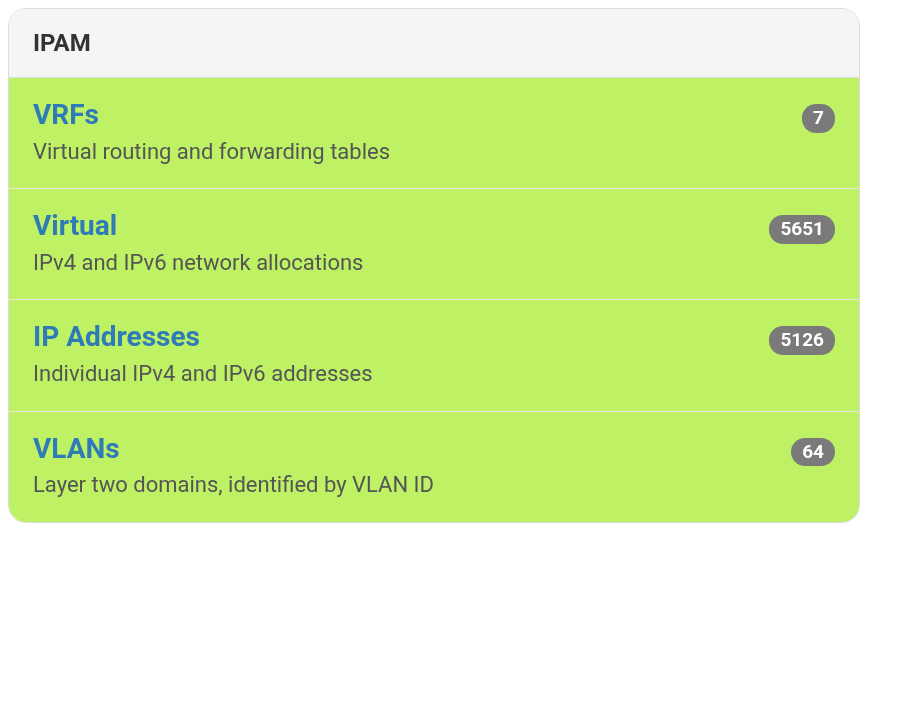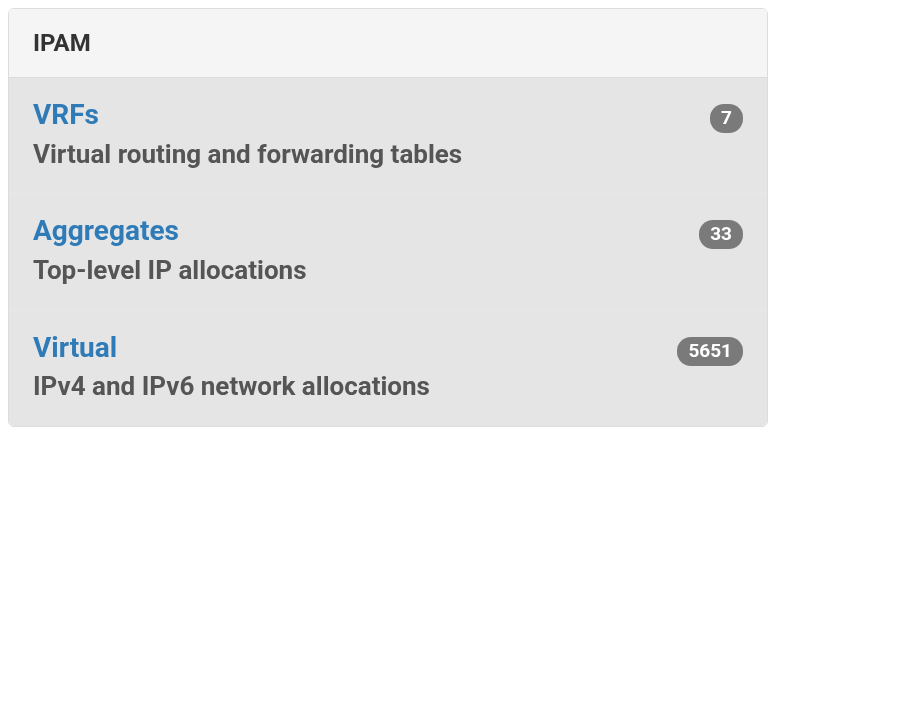--- a/index.html
+++ b/index.html
@@ -7,60 +7,60 @@
       padding: 0;
       box-sizing: border-box;
     }
     body {
       font-family: -apple-system, BlinkMacSystemFont, "Segoe UI", Roboto, "Helvetica Neue", Arial, sans-serif;
       background: #ffffff;
       padding: 8px;
     }
     .panel {
       border: 1px solid #dcdcdc;
-      border-radius: 6px;
+      border-radius: 18px;
       overflow: hidden;
-      width: 760px;
+      width: 852px;
     }
     .panel-header {
       background: #f5f5f5;
       border-bottom: 1px solid #dcdcdc;
       padding: 20px 24px;
     }
     .panel-title {
       font-size: 24px;
       font-weight: 700;
       color: #333333;
     }
     .list-item {
       display: flex;
       align-items: flex-start;
       justify-content: center;
       padding: 20px 24px 22px 24px;
       border-bottom: 1px solid #e8e8e8;
-      background: #e5e5e5;
+      background: #bef264;
     }
     .list-item:last-child {
       border-bottom: none;
     }
     .item-content {
       flex: 1;
     }
     .item-title {
       font-size: 28px;
       font-weight: 700;
       color: #2e7bb8;
       line-height: 1.2;
       margin-bottom: 6px;
       cursor: pointer;
       display: inline-block;
     }
     .item-description {
-      font-size: 26px;
-      font-weight: 700;
+      font-size: 22px;
+      font-weight: 400;
       color: #555555;
       line-height: 1.3;
     }
     .badge {
       background: #7a7a7a;
       color: #ffffff;
       font-size: 19px;
       font-weight: 700;
       padding: 3px 11px;
       border-radius: 14px;
@@ -80,30 +80,37 @@
   </div>
 
   <div class="list-item">
     <div class="item-content">
       <a class="item-title">VRFs</a>
       <div class="item-description">Virtual routing and forwarding tables</div>
     </div>
     <span class="badge">7</span>
   </div>
 
-  <div class="list-item">
-    <div class="item-content">
-      <a class="item-title">Aggregates</a>
-      <div class="item-description">Top-level IP allocations</div>
-    </div>
-    <span class="badge">33</span>
-  </div>
 
   <div class="list-item">
     <div class="item-content">
       <a class="item-title">Virtual</a>
       <div class="item-description">IPv4 and IPv6 network allocations</div>
     </div>
     <span class="badge">5651</span>
   </div>
 
+  <div class="list-item">
+    <div class="item-content">
+      <a class="item-title">IP Addresses</a>
+      <div class="item-description">Individual IPv4 and IPv6 addresses</div>
+    </div>
+    <span class="badge">5126</span>
+  </div>
 
+  <div class="list-item">
+    <div class="item-content">
+      <a class="item-title">VLANs</a>
+      <div class="item-description">Layer two domains, identified by VLAN ID</div>
+    </div>
+    <span class="badge">64</span>
+  </div>
 </div>
 
 </body></html>

